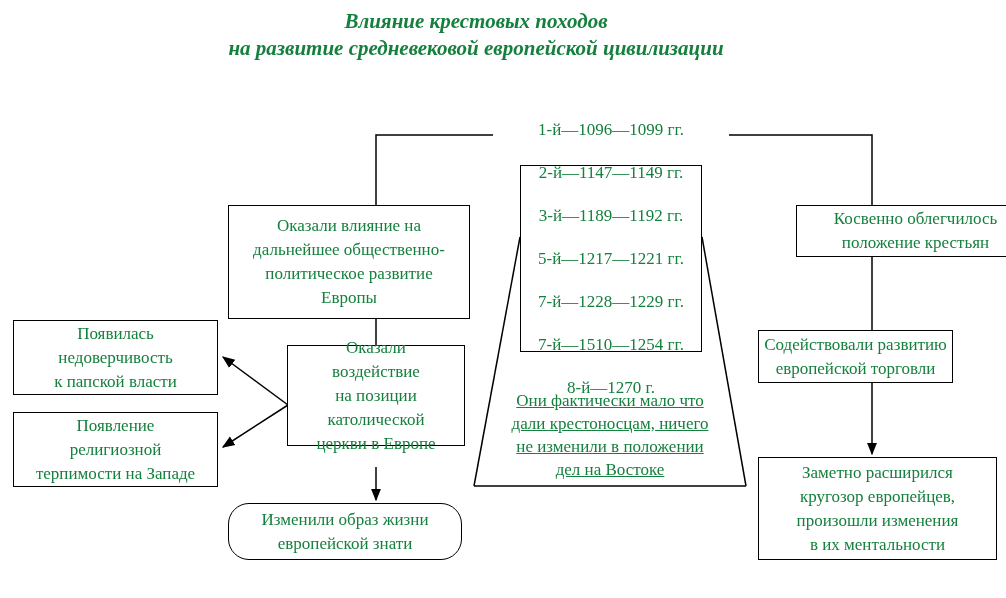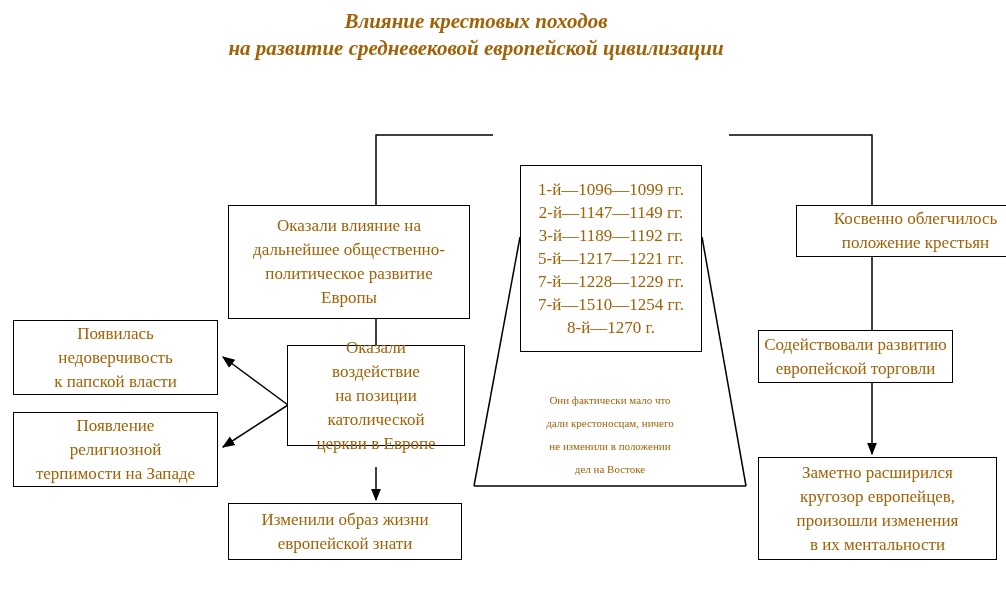--- a/index.html
+++ b/index.html
@@ -2,21 +2,21 @@
 <html><head>
 <meta charset="utf-8">
 <style>
   html, body { margin: 0; padding: 0; background: #ffffff; }
   .canvas {
     position: relative;
     width: 1006px;
     height: 598px;
     background: #ffffff;
     font-family: "Liberation Serif", "DejaVu Serif", serif;
-    color: #a16207;
+    color: #15803d;
     overflow: hidden;
   }
   .connectors {
     position: absolute;
     left: 0; top: 0;
     width: 1006px; height: 598px;
   }
   .title-block {
     position: absolute;
     left: 0; top: 8px;
@@ -46,30 +46,32 @@
     box-sizing: border-box;
     border: 1.5px solid #000000;
     background: #ffffff;
     display: flex;
     flex-direction: column;
     align-items: center;
     justify-content: center;
     font-size: 17px;
     line-height: 23px;
     text-align: center;
+    gap: 20px;
   }
   .plain-text {
     position: absolute;
     display: flex;
     align-items: center;
     justify-content: center;
     text-align: center;
     white-space: pre-line;
-    font-size: 11px;
+    font-size: 17px;
     line-height: 23px;
+    text-decoration: underline;
   }
 </style>
 </head>
 <body>
 
 <div class="canvas">
 
   <svg class="connectors" width="1006" height="598" viewBox="0 0 1006 598">
     <defs>
       <marker id="arrow" viewBox="0 0 10 10" refX="9" refY="5" markerWidth="8.5" markerHeight="8.5" orient="auto-start-reverse">
@@ -122,21 +124,21 @@
 церкви в Европе</div>
 
   <div class="node" style="left:13px; top:320px; width:205px; height:75px;">Появилась
 недоверчивость
 к папской власти</div>
 
   <div class="node" style="left:13px; top:412px; width:205px; height:75px;">Появление
 религиозной
 терпимости на Западе</div>
 
-  <div class="node" style="left:228px; top:503px; width:234px; height:57px;">Изменили образ жизни
+  <div class="node" style="left:228px; top:503px; width:234px; height:57px;border-radius:21px;">Изменили образ жизни
 европейской знати</div>
 
   <div class="node" style="left:796px; top:205px; width:239px; height:52px;">Косвенно облегчилось
 положение крестьян</div>
 
   <div class="node" style="left:758px; top:330px; width:195px; height:53px;">Содействовали развитию
 европейской торговли</div>
 
   <div class="node" style="left:758px; top:457px; width:239px; height:103px;">Заметно расширился
 кругозор европейцев,

